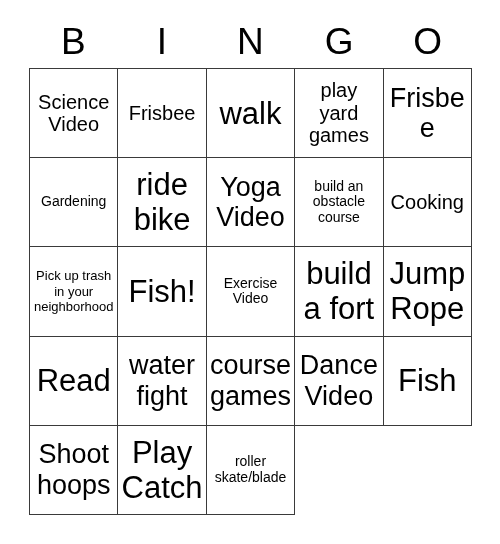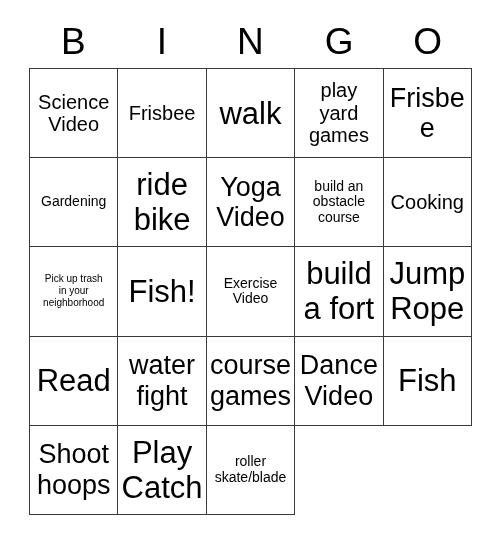--- a/index.html
+++ b/index.html
@@ -80,21 +80,21 @@
     line-height: 1.13;
     word-wrap: break-word;
     white-space: pre-line;
   }
 
   
   .sz-xl .cell-text { font-size: 31px; }
   .sz-lg .cell-text { font-size: 27px; }
   .sz-md .cell-text { font-size: 20px; }
   .sz-sm .cell-text { font-size: 14px; }
-  .sz-xs .cell-text { font-size: 10px; line-height: 1.2; }
+  .sz-xs .cell-text { font-size: 13px; line-height: 1.2; }
 </style>
 </head>
 <body>
 
 <div class="card">
 
   <div class="header-row">
     <div class="header-cell">B</div>
     <div class="header-cell">I</div>
     <div class="header-cell">N</div>

